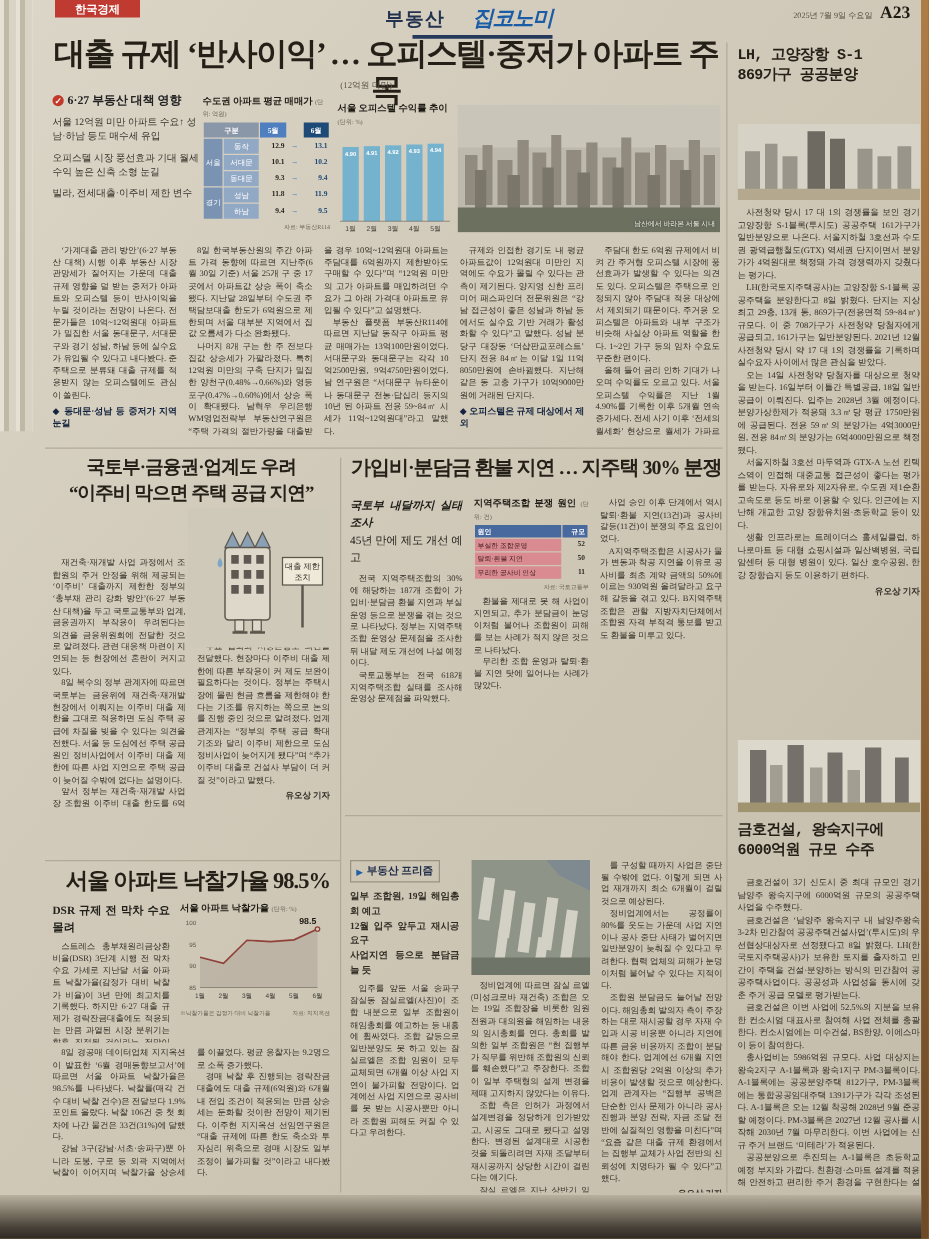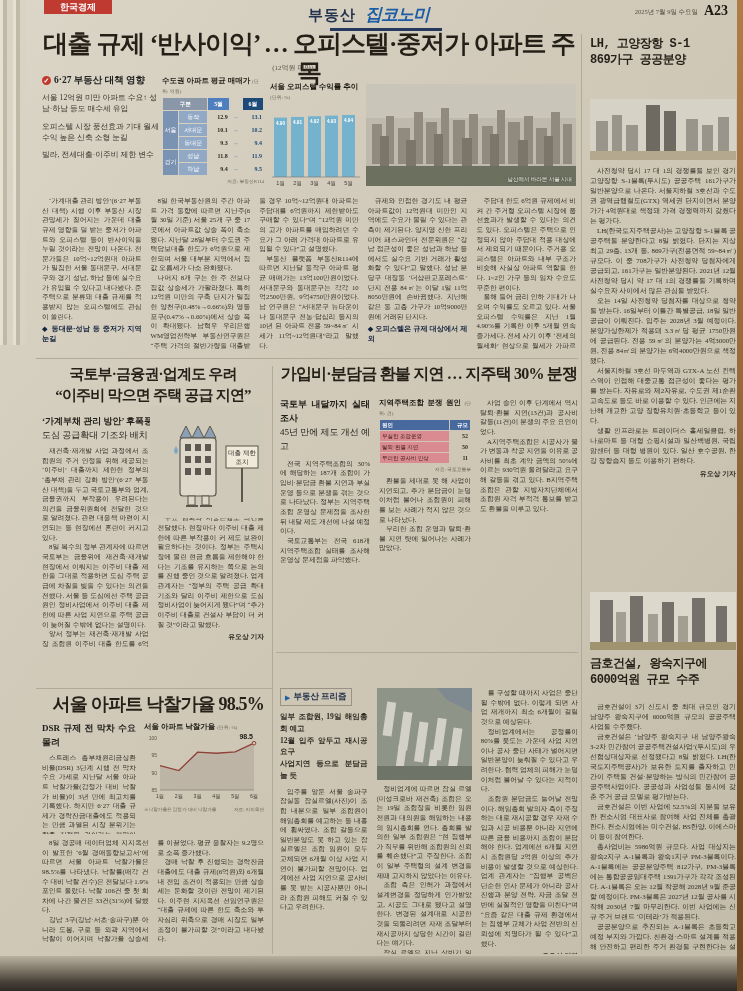--- a/index.html
+++ b/index.html
@@ -12,21 +12,21 @@
   #wood{position:absolute;right:0;top:0;width:6px;height:100%;
         background:linear-gradient(#b07c46,#8a5f33 60%,#6e4a26);}
   #footer-shadow{position:absolute;left:0;top:956px;width:737px;height:35px;
         background:linear-gradient(#b9b1a0,#7d7566 40%,#474038 75%,#2e2a24);}
   .hline{position:absolute;height:1px;background:#b2aa99;}
   .vline{position:absolute;width:1px;background:#b2aa99;}
 
   
   #brand-box{position:absolute;left:44px;top:0;width:68px;height:14px;background:#bf3a31;
       color:#fff;font-size:9px;font-weight:bold;display:flex;align-items:center;justify-content:center;overflow:hidden;}
-  #section-wrap{position:absolute;left:308px;top:3px;width:200px;display:flex;align-items:baseline;gap:9px;}
+  #section-wrap{position:absolute;left:308px;top:3px;width:200px;display:flex;align-items:baseline;gap:22px;}
   #section-title{font-size:15px;font-weight:bold;color:#23324e;letter-spacing:1px;}
   #section-logo{font-size:17px;font-weight:bold;font-style:italic;color:#1b5ca6;letter-spacing:-1px;}
   #masthead-rule{position:absolute;left:330px;top:28px;width:112px;height:3px;background:#24395c;}
   #masthead-date{position:absolute;left:590px;top:8px;width:108px;text-align:right;font-size:6.5px;color:#534c41;}
   #page-no{position:absolute;left:704px;top:3px;font-size:14px;font-weight:bold;color:#1d1913;}
 
   
   #lead-headline{position:absolute;left:38px;top:30px;width:542px;text-align:center;
       font-size:25px;font-weight:800;letter-spacing:-1px;color:#241f17;line-height:1.15;}
   #headline-note{position:absolute;left:22px;top:63px;width:542px;text-align:center;font-size:7px;color:#5b5346;}
@@ -73,21 +73,21 @@
   #cartoon{position:absolute;left:150px;top:406px;width:114px;height:112px;background:#cfc9b9;z-index:3;}
   #moving-body{position:absolute;left:42px;top:446px;width:222px;height:234px;column-count:2;font-size:6.8px;color:#322d25;}
 
   
   #jutaek-art{position:absolute;left:280px;top:364px;width:298px;}
   #jutaek-art .hl{font-size:16px;font-weight:800;letter-spacing:-0.8px;text-align:center;color:#241f17;}
   #jutaek-cols{position:absolute;left:280px;top:398px;width:298px;height:256px;display:flex;gap:9px;}
   .jcol{overflow:hidden;text-align:justify;font-size:6.8px;color:#322d25;}
   .jcol p{margin:0;text-indent:7px;line-height:1.42;}
   #jutaek-kicker{font-size:9px;line-height:1.55;margin-bottom:5px;color:#22201b;}
-  #jutaek-kicker .k1{font-weight:bold;}
+  #jutaek-kicker .k1{font-weight:bold;font-style:italic;}
   #dispute-box{width:100%;margin-bottom:4px;}
   #dispute-table{border-collapse:separate;border-spacing:1px;width:100%;margin-top:2px;}
   #dispute-table th{font-size:5.5px;color:#fff;background:#48699e;padding:1.5px 2px;text-align:left;}
   #dispute-table th.num{text-align:right;}
   #dispute-table td.cause{font-size:5.5px;background:#d98b91;color:#45201f;padding:1.5px 2px;}
   #dispute-table td.cnt{font-size:6px;text-align:right;font-weight:bold;color:#33302a;padding:1.5px 2px;}
 
   
   #auction-art{position:absolute;left:42px;top:692px;width:222px;}
   #auction-art .hl{font-size:18px;font-weight:800;letter-spacing:-0.8px;text-align:right;color:#241f17;}
@@ -287,24 +287,20 @@
   <div class="hline" style="left:36px;top:358px;width:542px;"></div>
   <div class="vline" style="left:272px;top:366px;height:588px;"></div>
   <div class="vline" style="left:581px;top:34px;height:920px;"></div>
 
   <div id="moving-art">
     <div class="hl">
       <div>국토부·금융권·업계도 우려</div>
       <div>“이주비 막으면 주택 공급 지연”</div>
     </div>
   </div>
-  <div id="moving-kicker">
-    <div class="k1">‘가계부채 관리 방안’ 후폭풍</div>
-    <div>도심 공급확대 기조와 배치</div>
-  </div>
   <div id="cartoon">
     <svg width="114" height="112" viewBox="0 0 114 112">
       <path d="M30 32 L36 20 L42 32 L48 20 L54 32 L60 20 L66 32 Z" fill="#8ba0b5" stroke="#5c574d" stroke-width="1"></path>
       <rect x="30" y="32" width="36" height="58" rx="3" fill="#ddd8ca" stroke="#5c574d" stroke-width="1.2"></rect>
       <g fill="#5d5952">
         <rect x="35" y="38" width="6" height="7"></rect>
           <rect x="45" y="38" width="6" height="7"></rect>
           <rect x="55" y="38" width="6" height="7"></rect>
         <rect x="35" y="50" width="6" height="7"></rect>
           <rect x="45" y="50" width="6" height="7"></rect>

